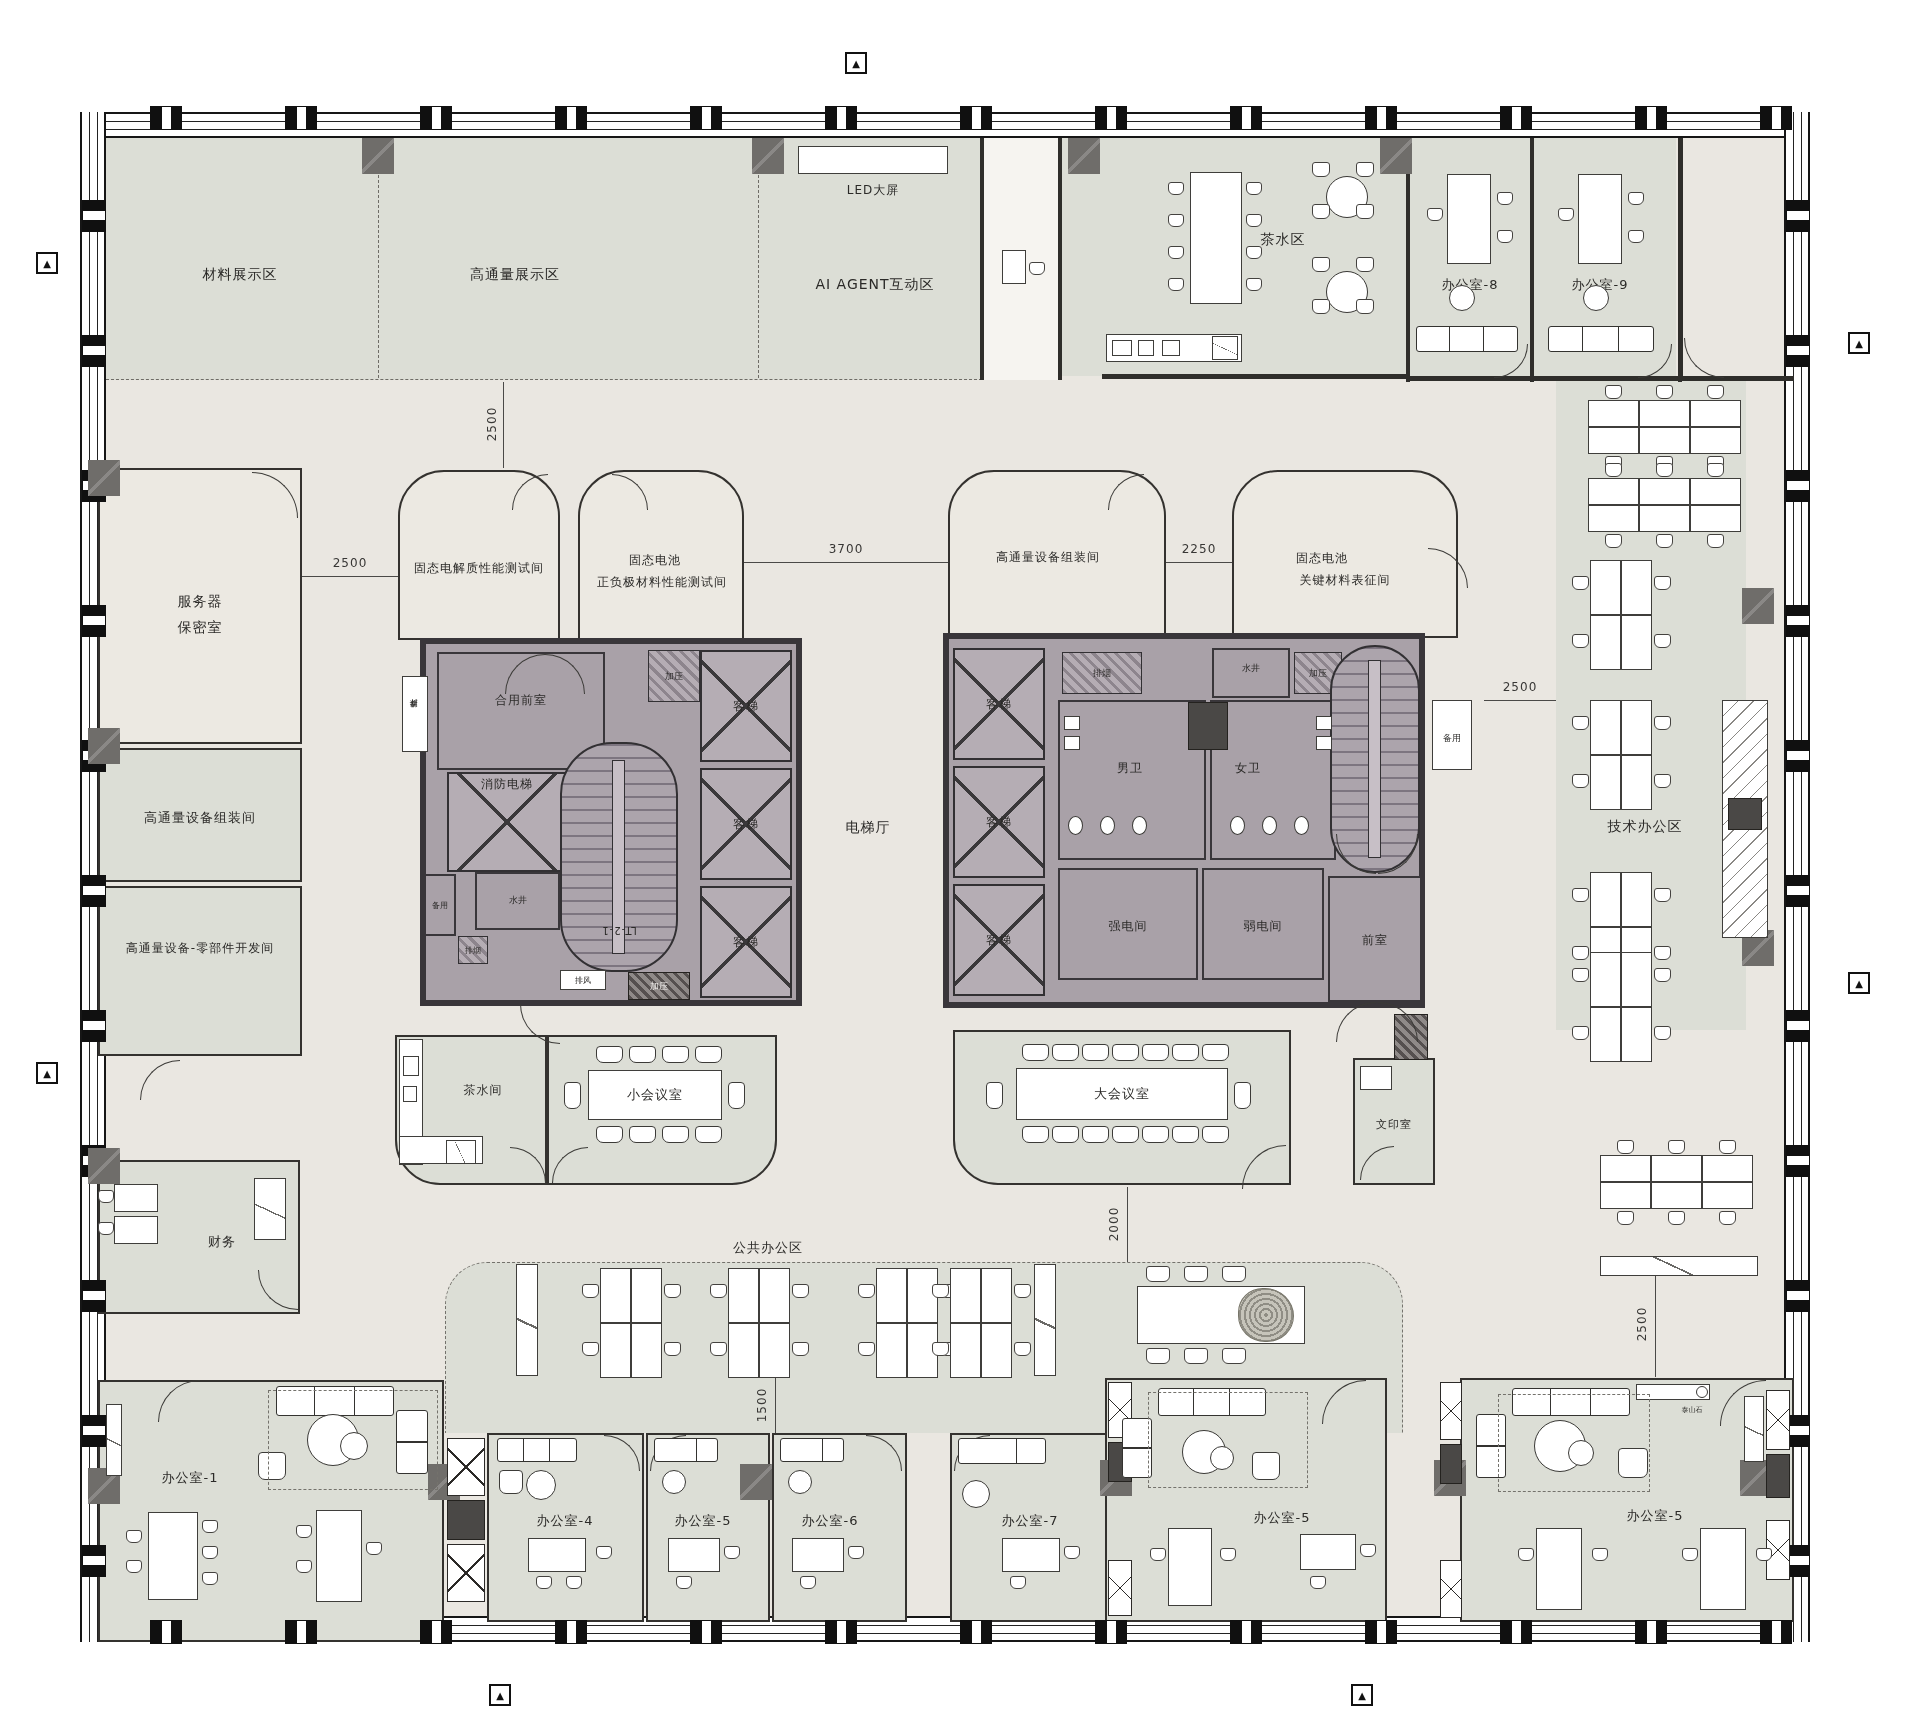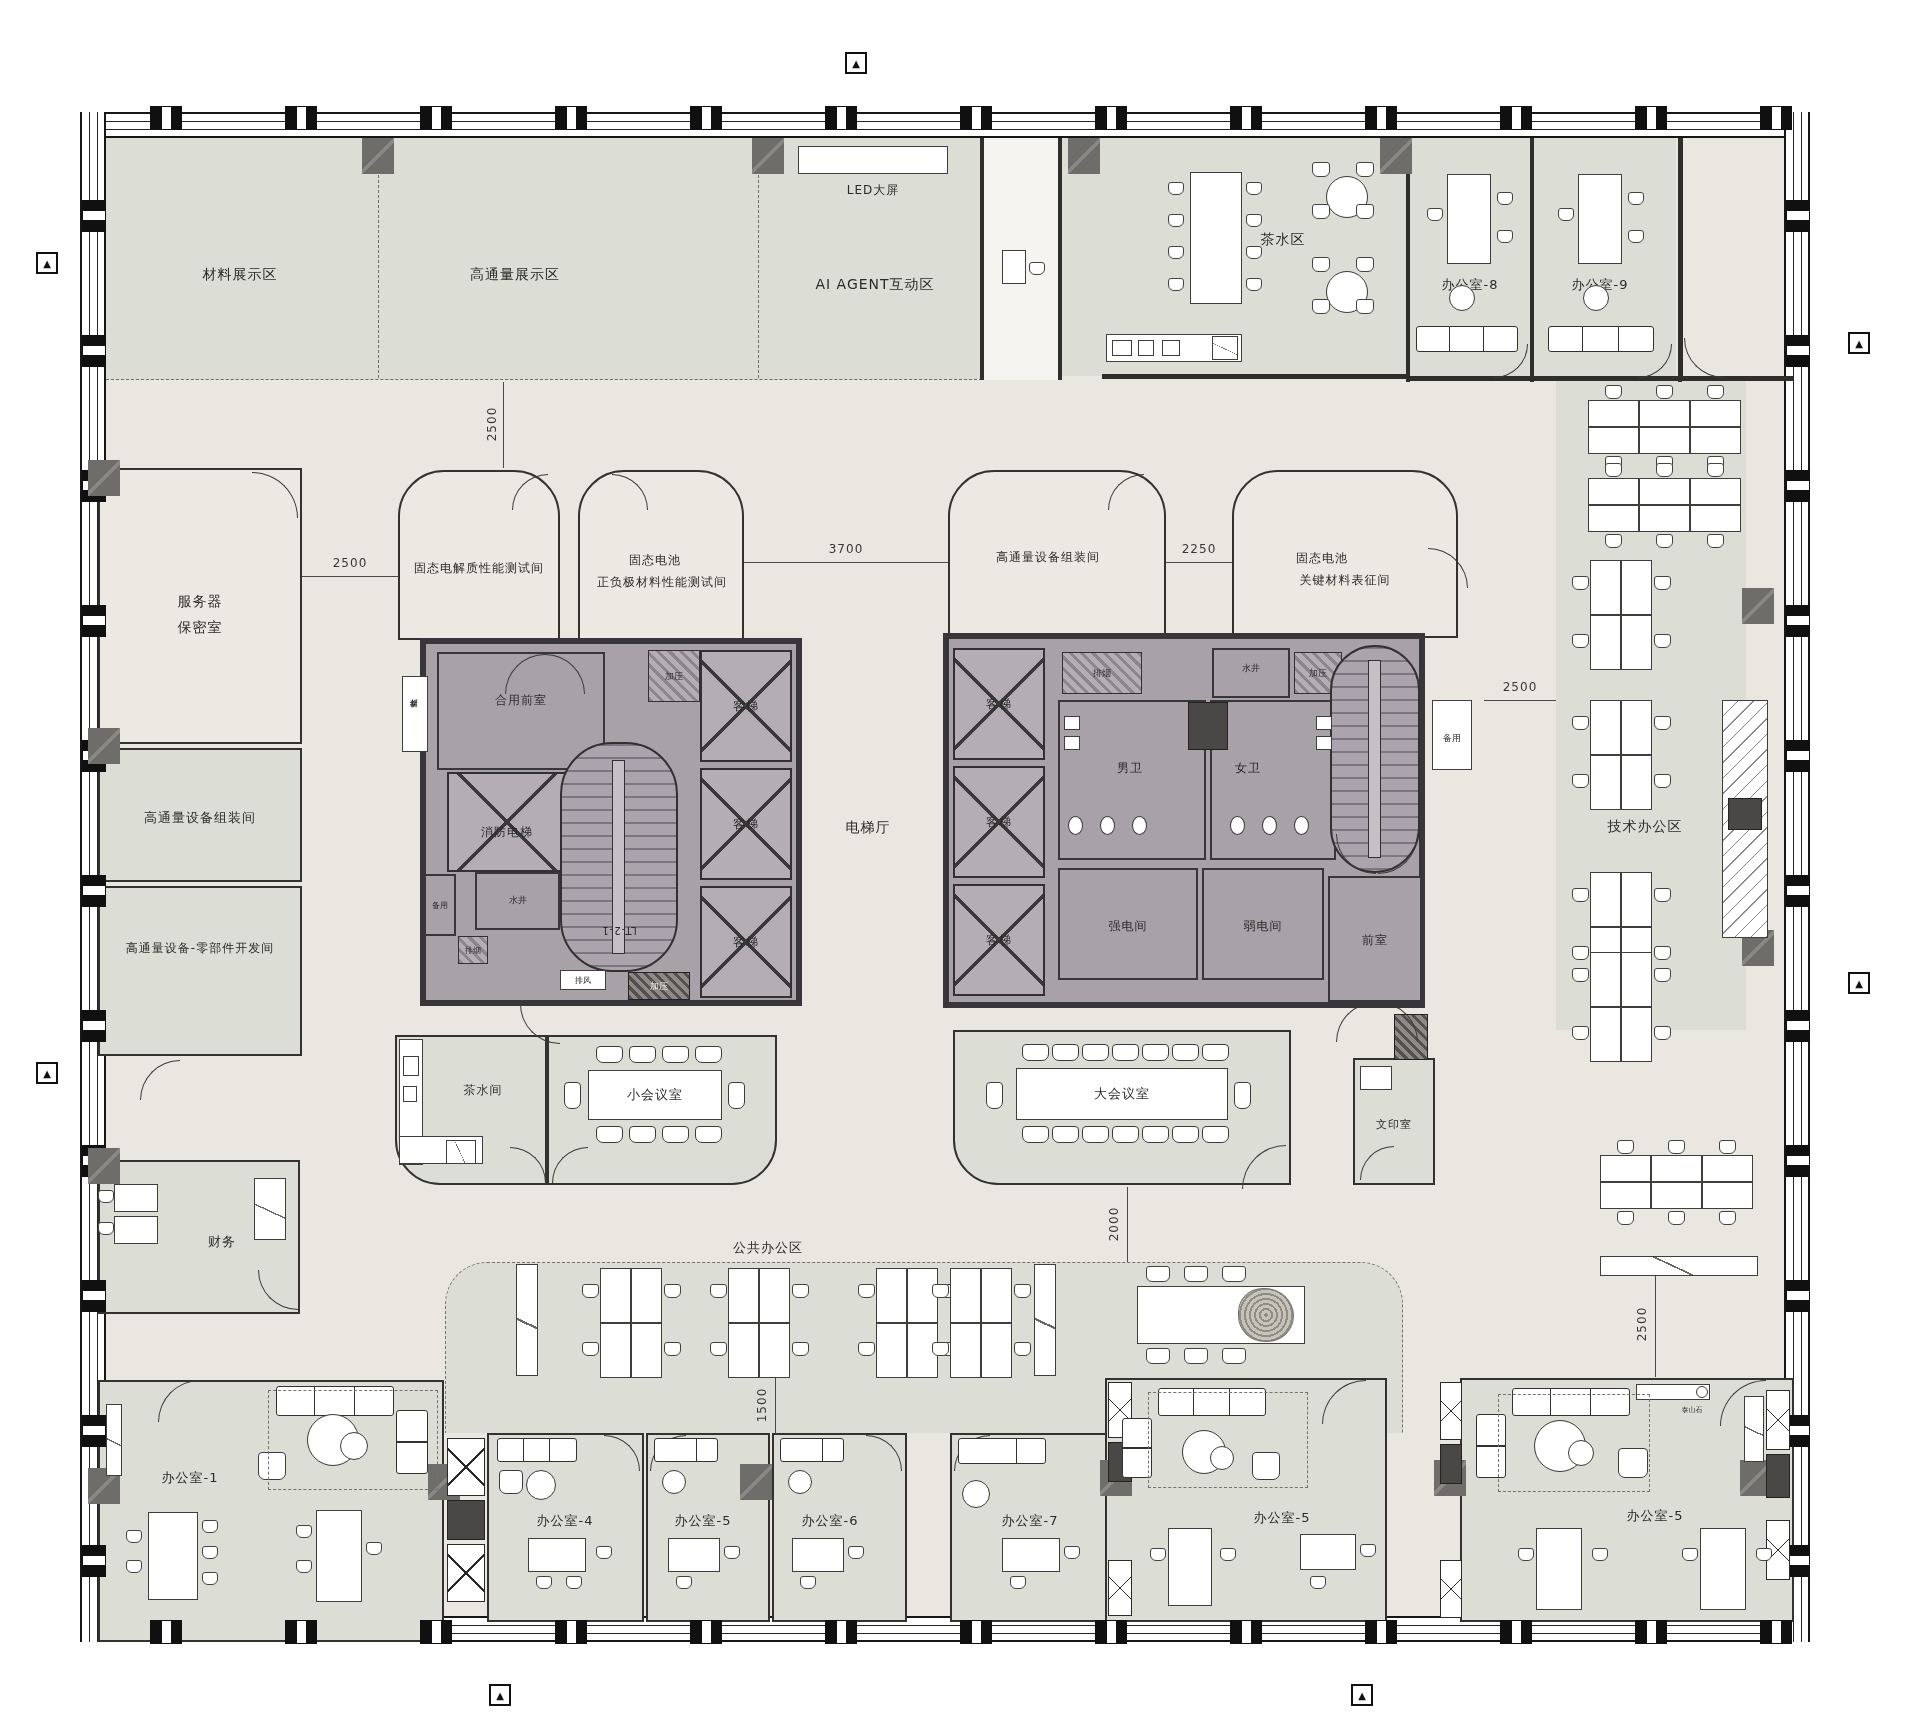--- a/index.html
+++ b/index.html
@@ -112,21 +112,21 @@
   <div class="labroom" style="left:1232px;top:470px;width:226px;height:168px;"></div>
   <div class="lbl s12" style="left:1322px;top:558px;">固态电池</div>
   <div class="lbl s12" style="left:1345px;top:580px;">关键材料表征间</div>
 
   <div class="core" style="left:420px;top:638px;width:382px;height:368px;"></div>
   <div class="corebox" style="left:437px;top:652px;width:168px;height:118px;"></div>
   <div class="lbl s12" style="left:521px;top:700px;">合用前室</div>
   <div class="hatch" style="left:648px;top:650px;width:52px;height:52px;"></div>
   <div class="lbl s9" style="left:674px;top:676px;">加压</div>
   <div class="elev" style="left:447px;top:772px;width:120px;height:100px;"></div>
-  <div class="lbl s12" style="left:507px;top:832px;">消防电梯</div>
+  <div class="lbl s12" style="left:507px;top:784px;">消防电梯</div>
   <div class="elev" style="left:700px;top:650px;width:92px;height:112px;"></div>
   <div class="lbl s12" style="left:746px;top:706px;">客梯</div>
   <div class="elev" style="left:700px;top:768px;width:92px;height:112px;"></div>
   <div class="lbl s12" style="left:746px;top:824px;">客梯</div>
   <div class="elev" style="left:700px;top:886px;width:92px;height:112px;"></div>
   <div class="lbl s12" style="left:746px;top:942px;">客梯</div>
   <div class="stair" style="left:560px;top:742px;width:118px;height:230px;"></div>
   <div class="spine" style="left:612px;top:760px;width:13px;height:194px;"></div>
   <div class="lbl rot180" style="left:619px;top:930px;">LT-2-1</div>
   <div class="corebox" style="left:475px;top:872px;width:85px;height:58px;"></div>

